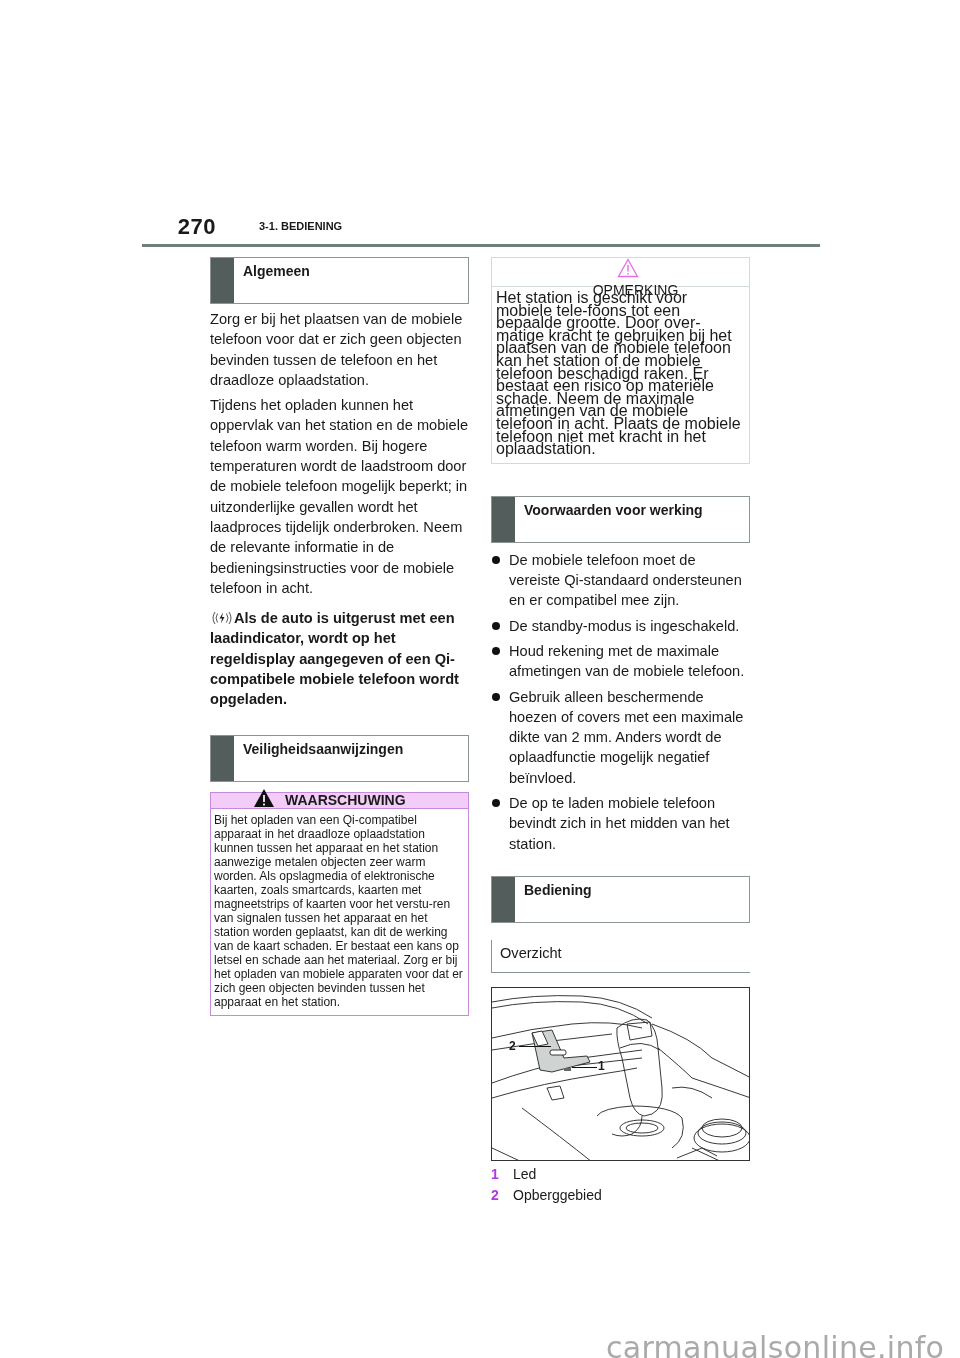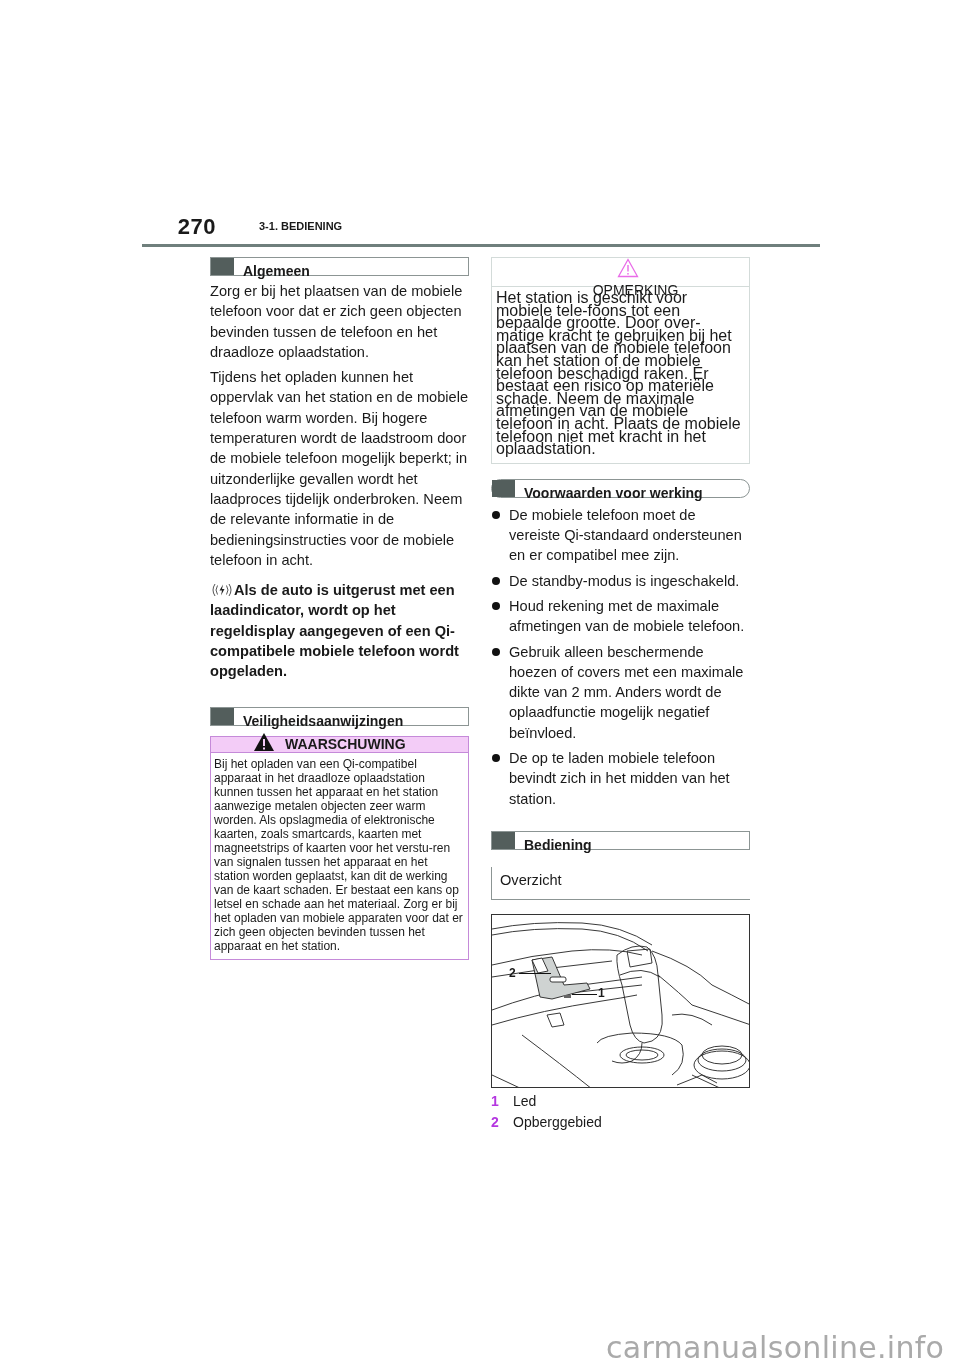--- a/index.html
+++ b/index.html
@@ -8,21 +8,21 @@
 
     .page-header { position: absolute; left: 140px; top: 214px; width: 680px; height: 32px; }
     .page-number { position: absolute; left: 0; top: 0; width: 76px; text-align: right; font-size: 22px; font-weight: bold; color: #1a1a1a; letter-spacing: 0.5px; }
     .chapter-title { position: absolute; left: 119px; top: 6px; font-size: 11px; font-weight: bold; color: #1a1a1a; }
     .header-rule { position: absolute; left: 142px; top: 244px; width: 678px; height: 3px; background: #6f7f7c; }
 
     .col { position: absolute; }
     .col-left { left: 210px; top: 257px; width: 259px; }
     .col-right { left: 491px; top: 257px; width: 259px; }
 
-    .section-head { display: flex; height: 19px; border: 1px solid #8c9594; background: #fff; }
+    .section-head { display: flex; height: 47px; border: 1px solid #8c9594; background: #fff; }
     .section-head .bar { width: 23px; background: #535e5c; flex-shrink: 0; }
     .section-head .label { padding-left: 9px; font-size: 14px; font-weight: bold; line-height: 26px; color: #1a1a1a; }
 
     .para { font-size: 14.6px; line-height: 20.3px; color: #1a1a1a; }
     .para p { margin-bottom: 5px; }
 
     .inline-icon { display: inline-block; vertical-align: -3px; width: 24px; height: 16px; }
 
     .warning-box { border: 1px solid #c58ad9; }
     .warning-box .wb-head { background: #f3ccf7; height: 16px; display: flex; align-items: center; padding-left: 42px; border-bottom: 1px solid #c58ad9; }
@@ -109,21 +109,21 @@
           <path d="M11 1.5 L20.5 18.5 L1.5 18.5 Z" fill="none" stroke="#e96ce8" stroke-width="1.3"></path>
           <rect x="10.3" y="7" width="1.4" height="6.5" fill="#e96ce8"></rect>
           <rect x="10.3" y="15" width="1.4" height="1.6" fill="#e96ce8"></rect>
         </svg>
       </span>
       <span class="nb-title">OPMERKING</span>
     </div>
     <div class="nb-body">Het station is geschikt voor mobiele tele-foons tot een bepaalde grootte. Door over-matige kracht te gebruiken bij het plaatsen van de mobiele telefoon kan het station of de mobiele telefoon beschadigd raken. Er bestaat een risico op materiële schade. Neem de maximale afmetingen van de mobiele telefoon in acht. Plaats de mobiele telefoon niet met kracht in het oplaadstation.</div>
   </div>
 
-  <div class="section-head" style="margin-top:15px;border-radius:10px;">
+  <div class="section-head" style="margin-top:32px;">
     <div class="bar"></div>
     <div class="label">Voorwaarden voor werking</div>
   </div>
 
   <ul class="bullets" style="margin-top:7px;">
     <li><span class="dot"></span><span>De mobiele telefoon moet de vereiste Qi-standaard ondersteunen en er compatibel mee zijn.</span></li>
     <li><span class="dot"></span><span>De standby-modus is ingeschakeld.</span></li>
     <li><span class="dot"></span><span>Houd rekening met de maximale afmetingen van de mobiele telefoon.</span></li>
     <li><span class="dot"></span><span>Gebruik alleen beschermende hoezen of covers met een maximale dikte van 2 mm. Anders wordt de oplaadfunctie mogelijk negatief beïnvloed.</span></li>
     <li><span class="dot"></span><span>De op te laden mobiele telefoon bevindt zich in het midden van het station.</span></li>

